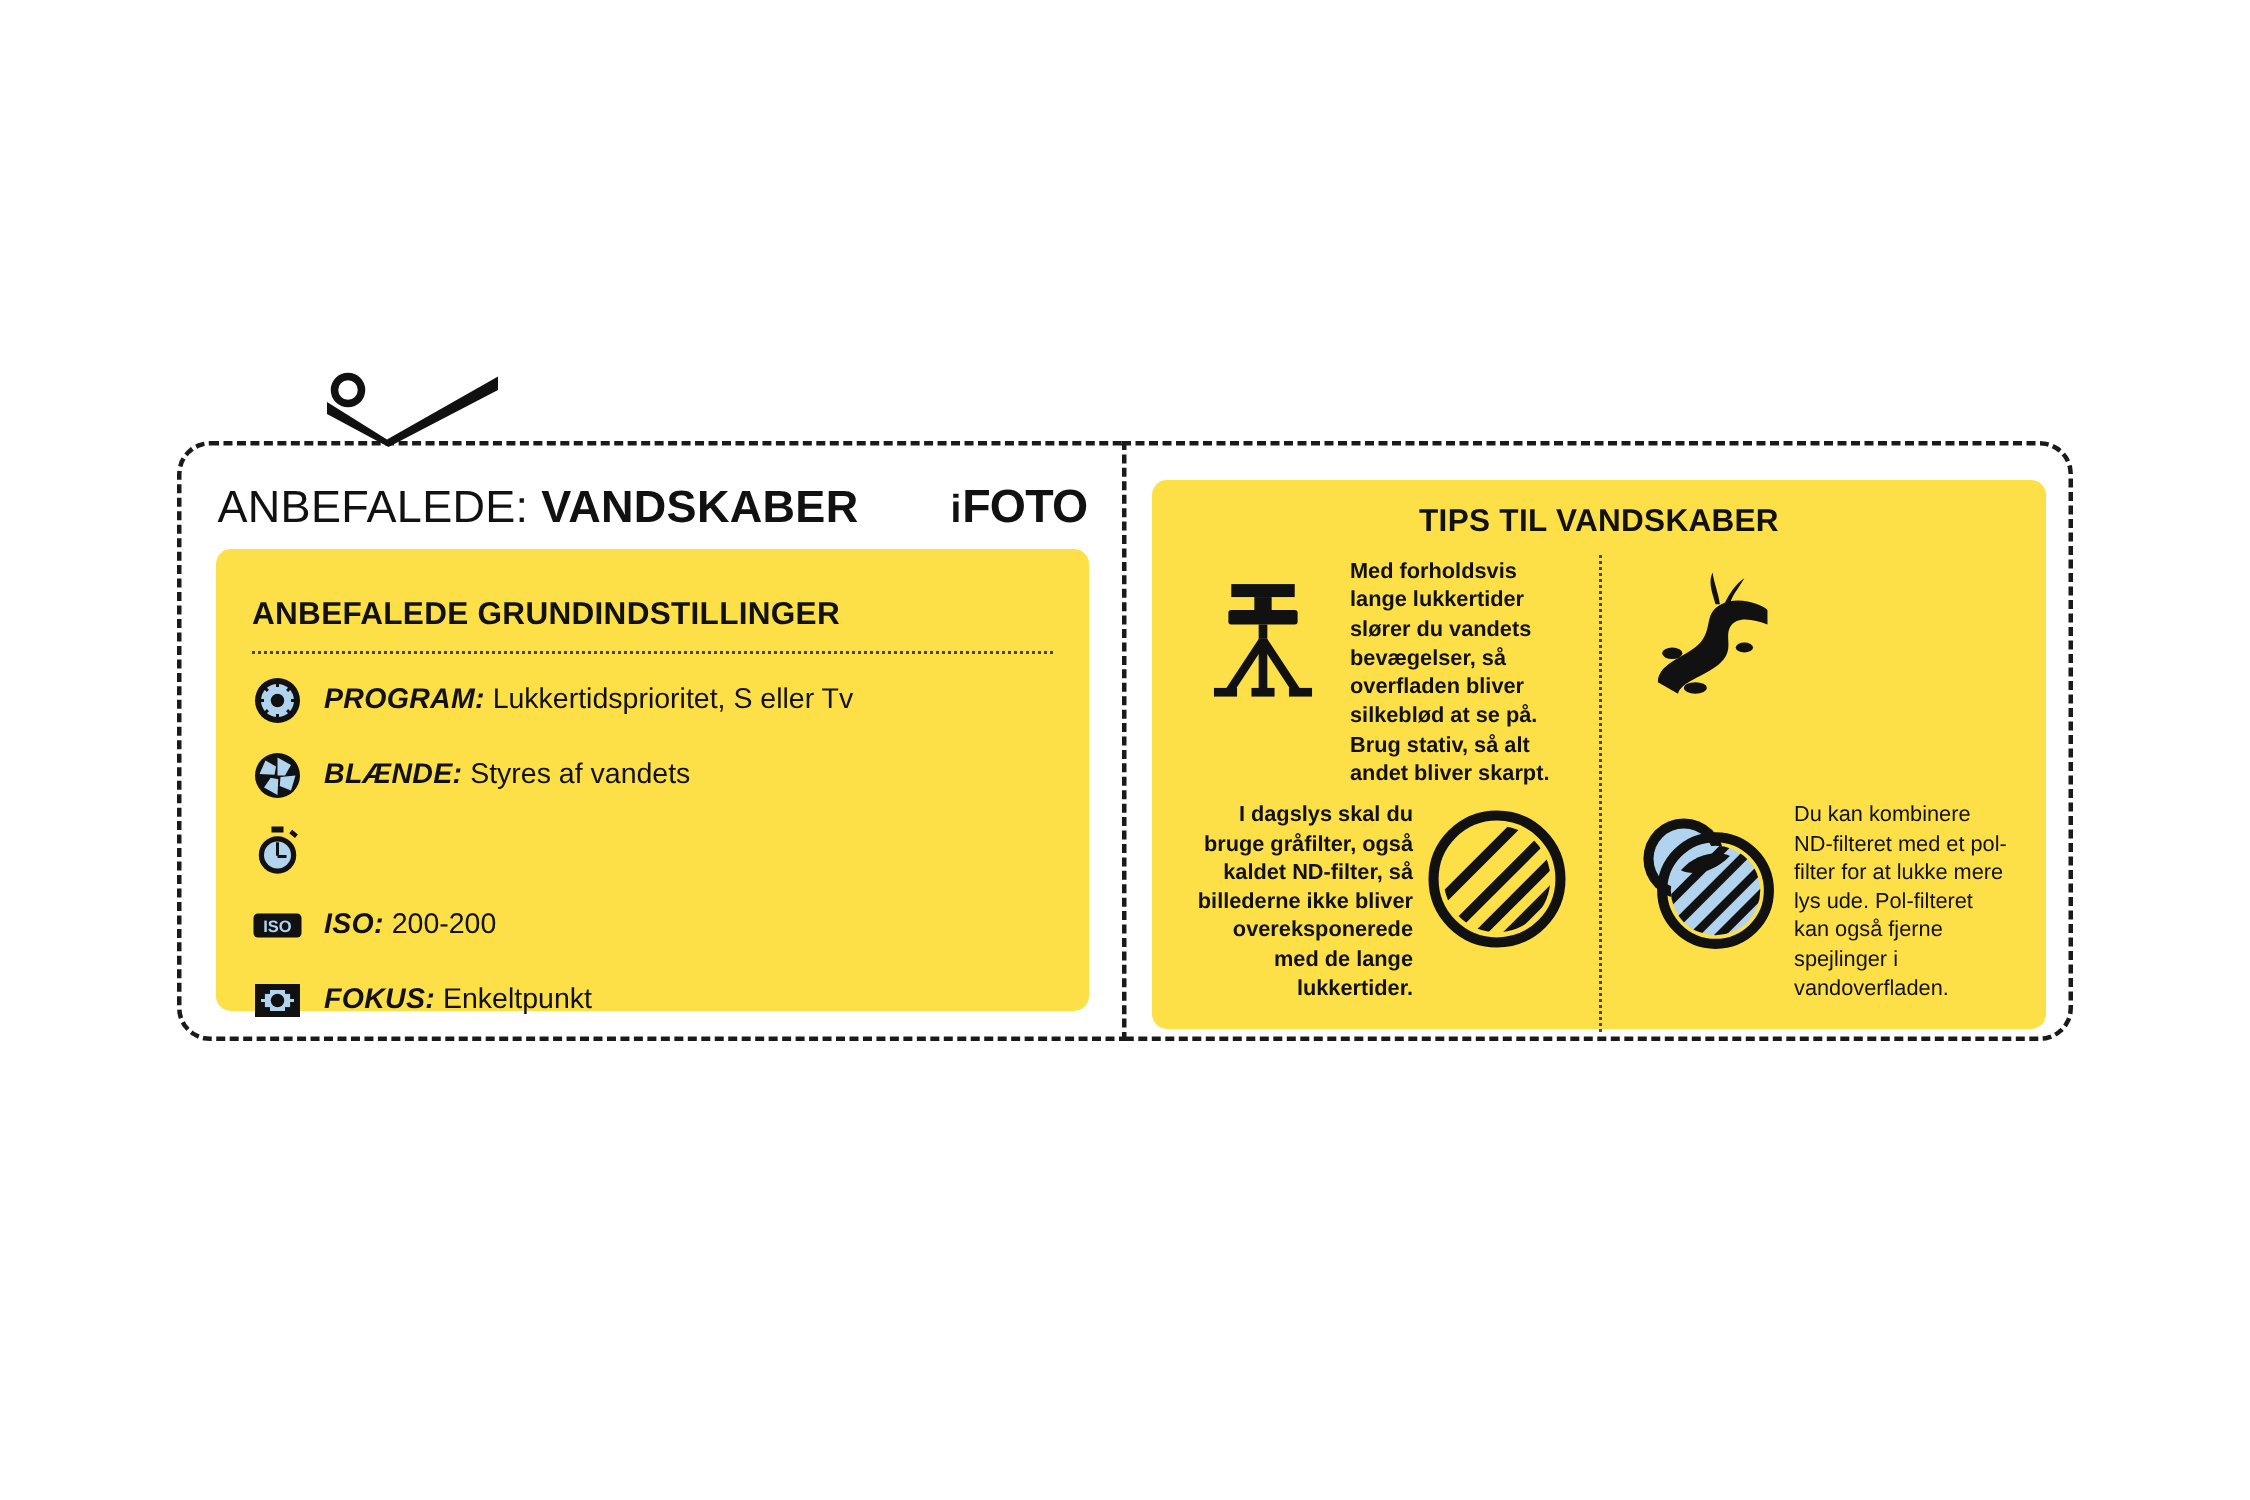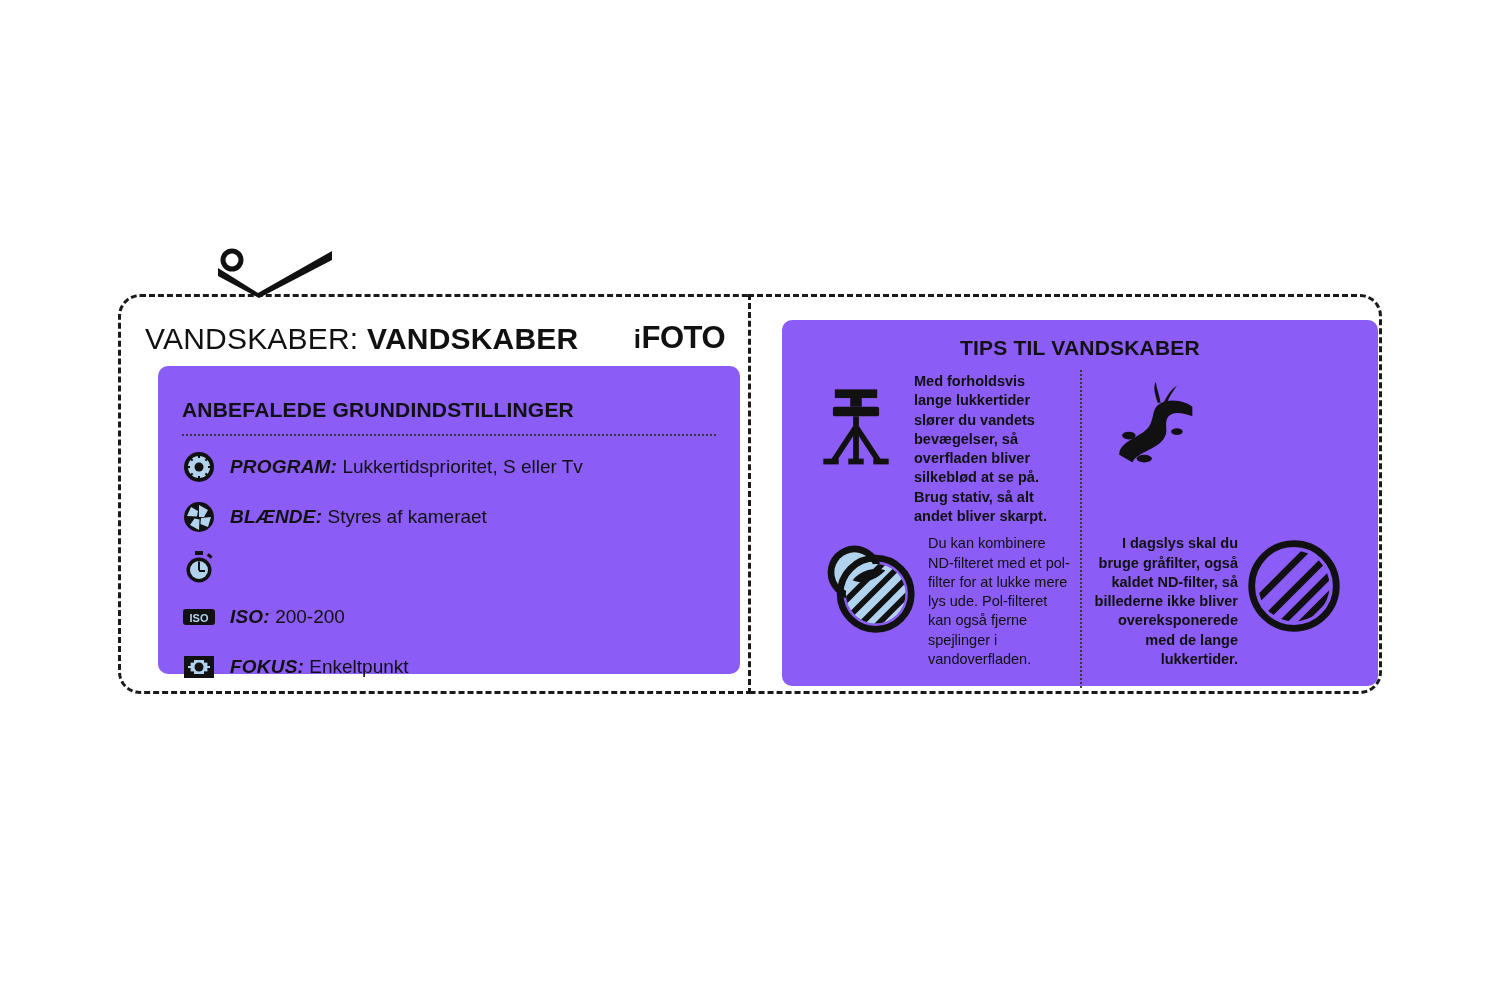--- a/index.html
+++ b/index.html
@@ -88,24 +88,23 @@
     position: absolute;
     left: 210px;
     top: 246px;
     width: 130px;
     height: 52px;
   }
 
   
   .panel {
     position: absolute;
-    background: #8b5cf6;
+    background: #fde047;
     border-radius: 10px;
     box-sizing: border-box;
-    margin-left: 14px;
   }
   #settings-panel {
     left: 144px;
     top: 366px;
     width: 582px;
     height: 308px;
     padding: 30px 20px 10px 20px;
   }
   #tips-panel {
     left: 768px;
@@ -220,21 +219,21 @@
 
 <div id="logo">
   <svg viewBox="0 0 130 52" width="130" height="52" aria-hidden="true">
     <circle cx="22" cy="14" r="9" fill="none" stroke="#111" stroke-width="5"></circle>
     <path d="M8 22 L48 47 L122 5 L122 14 L49 52 L8 30 Z" fill="#111"></path>
   </svg>
 </div>
 
 <div id="left-header">
   <div class="title-line">
-    <span class="title-light">VANDSKABER:</span>
+    <span class="title-light">ANBEFALEDE:</span>
     <span class="title-bold">VANDSKABER</span>
   </div>
   <div class="brand">
     <span class="brand-i">i</span>
     <span class="brand-foto">FOTO</span>
   </div>
 </div>
 
 <div class="panel" id="settings-panel">
   <div class="panel-heading" id="settings-heading">ANBEFALEDE GRUNDINDSTILLINGER</div>
@@ -271,21 +270,21 @@
         <g fill="#b2d3ee">
           <path d="M17 5 L26 10 L22 17 L17 17 Z"></path>
           <path d="M29 17 L26 27 L18.5 24 L19 18 Z"></path>
           <path d="M17 30 L8 25 L12.5 18.5 L17.5 19.5 Z"></path>
           <path d="M5 16 L9 7 L16 11 L15 16.5 Z"></path>
         </g>
       </svg>
     </span>
     <span class="setting-text">
       <span class="setting-label">BLÆNDE:</span>
-      <span class="setting-value">Styres af kameraet</span>
+      <span class="setting-value">Styres af vandets</span>
     </span>
   </div>
 
   <div class="setting-row">
     <span class="setting-icon">
       <svg viewBox="0 0 34 34" width="34" height="34">
         <rect x="13" y="1" width="8" height="4" fill="#111"></rect>
         <rect x="25" y="4" width="5" height="3" fill="#111" transform="rotate(40 27 6)"></rect>
         <circle cx="17" cy="20" r="12.5" fill="#111"></circle>
         <circle cx="17" cy="20" r="9" fill="#b2d3ee"></circle>
@@ -359,20 +358,41 @@
 
     <div class="tip tip-2 tip-right">
       <span class="tip-icon">
         <svg viewBox="0 0 104 104" width="100" height="100">
           <path d="M20 84 C20 70, 42 66, 50 56 C58 46, 52 36, 64 30 C76 24, 92 30, 96 34 L96 44 C86 40, 74 38, 70 46 C66 54, 74 62, 62 72 C52 80, 36 84, 34 92 Z" fill="#111"></path>
           <path d="M60 30 C57 20, 55 14, 58 8 C59 16, 62 22, 63 30 Z" fill="#111"></path>
           <path d="M66 30 C70 22, 74 16, 80 12 C75 20, 71 25, 70 30 Z" fill="#111"></path>
           <ellipse cx="30" cy="64" rx="7" ry="4" fill="#111"></ellipse>
           <ellipse cx="80" cy="60" rx="6" ry="3.5" fill="#111"></ellipse>
           <ellipse cx="46" cy="88" rx="8" ry="4" fill="#111"></ellipse>
+        </svg>
+      </span>
+    </div>
+
+    <div class="tip tip-3 tip-left">
+      <span class="tip-text">I dagslys skal du bruge gråfilter, også kaldet ND-filter, så billederne ikke bliver overeksponerede med de lange lukkertider.</span>
+      <span class="tip-icon">
+        <svg viewBox="0 0 104 104" width="100" height="100">
+          <defs>
+            <clipPath id="ndclip">
+                <circle cx="52" cy="52" r="37"></circle>
+              </clipPath>
+          </defs>
+          <circle cx="52" cy="52" r="44" fill="none" stroke="#111" stroke-width="7"></circle>
+          <g clip-path="url(#ndclip)" stroke="#111" stroke-width="7">
+            <line x1="22" y1="86" x2="86" y2="22"></line>
+            <line x1="38" y1="92" x2="92" y2="38"></line>
+            <line x1="54" y1="96" x2="96" y2="54"></line>
+            <line x1="70" y1="100" x2="100" y2="70"></line>
+            <line x1="8" y1="72" x2="72" y2="8"></line>
+          </g>
         </svg>
       </span>
     </div>
 
     <div class="tip tip-4 tip-right">
       <span class="tip-icon">
         <svg viewBox="0 0 104 104" width="100" height="100">
           <defs>
             <clipPath id="polclip">
                 <circle cx="60" cy="60" r="31"></circle>
@@ -386,35 +406,14 @@
             <line x1="32" y1="84" x2="84" y2="32"></line>
             <line x1="42" y1="94" x2="94" y2="42"></line>
             <line x1="52" y1="102" x2="102" y2="52"></line>
             <line x1="24" y1="72" x2="72" y2="24"></line>
           </g>
           <path d="M36 46 C46 34, 62 32, 70 36 C58 48, 44 50, 36 46 Z" fill="#111"></path>
         </svg>
       </span>
       <span class="tip-text">Du kan kombinere ND-filteret med et pol-filter for at lukke mere lys ude. Pol-filteret kan også fjerne spejlinger i vandoverfladen.</span>
     </div>
-
-    <div class="tip tip-3 tip-left">
-      <span class="tip-text">I dagslys skal du bruge gråfilter, også kaldet ND-filter, så billederne ikke bliver overeksponerede med de lange lukkertider.</span>
-      <span class="tip-icon">
-        <svg viewBox="0 0 104 104" width="100" height="100">
-          <defs>
-            <clipPath id="ndclip">
-                <circle cx="52" cy="52" r="37"></circle>
-              </clipPath>
-          </defs>
-          <circle cx="52" cy="52" r="44" fill="none" stroke="#111" stroke-width="7"></circle>
-          <g clip-path="url(#ndclip)" stroke="#111" stroke-width="7">
-            <line x1="22" y1="86" x2="86" y2="22"></line>
-            <line x1="38" y1="92" x2="92" y2="38"></line>
-            <line x1="54" y1="96" x2="96" y2="54"></line>
-            <line x1="70" y1="100" x2="100" y2="70"></line>
-            <line x1="8" y1="72" x2="72" y2="8"></line>
-          </g>
-        </svg>
-      </span>
-    </div>
   </div>
 </div>
 
 </body></html>

